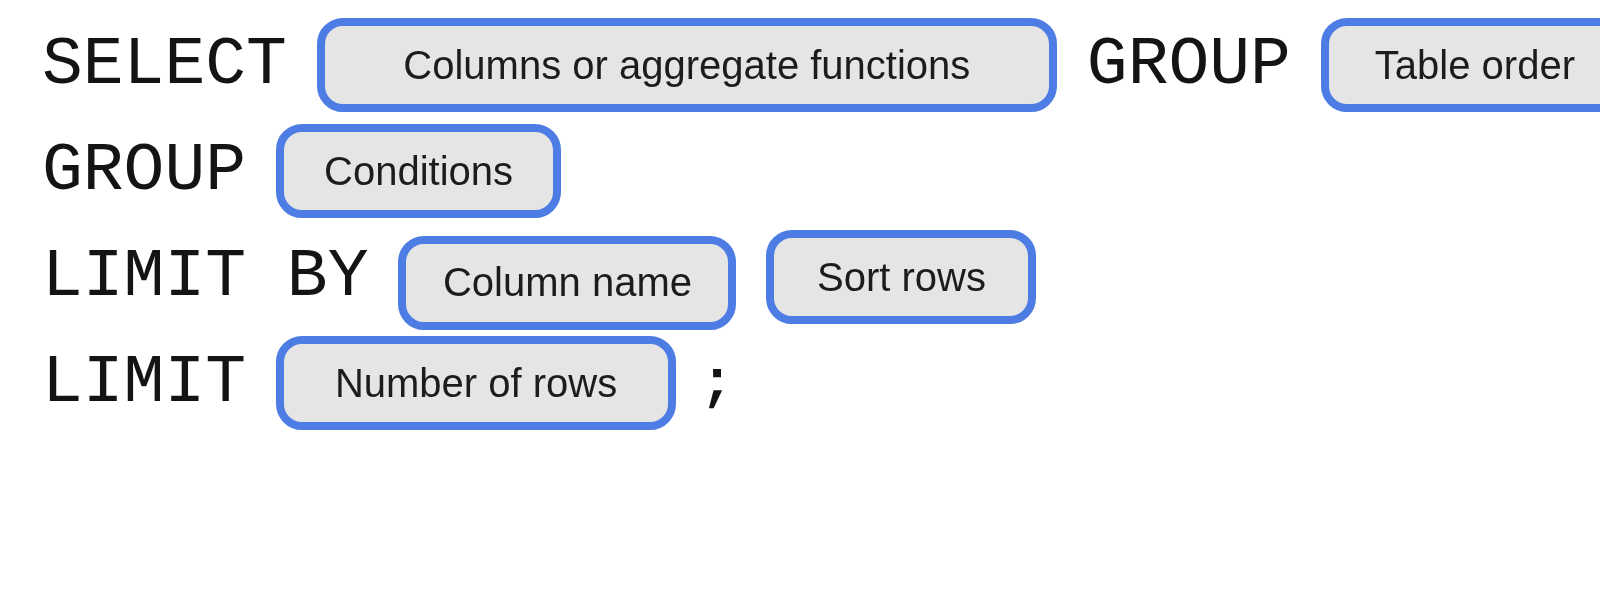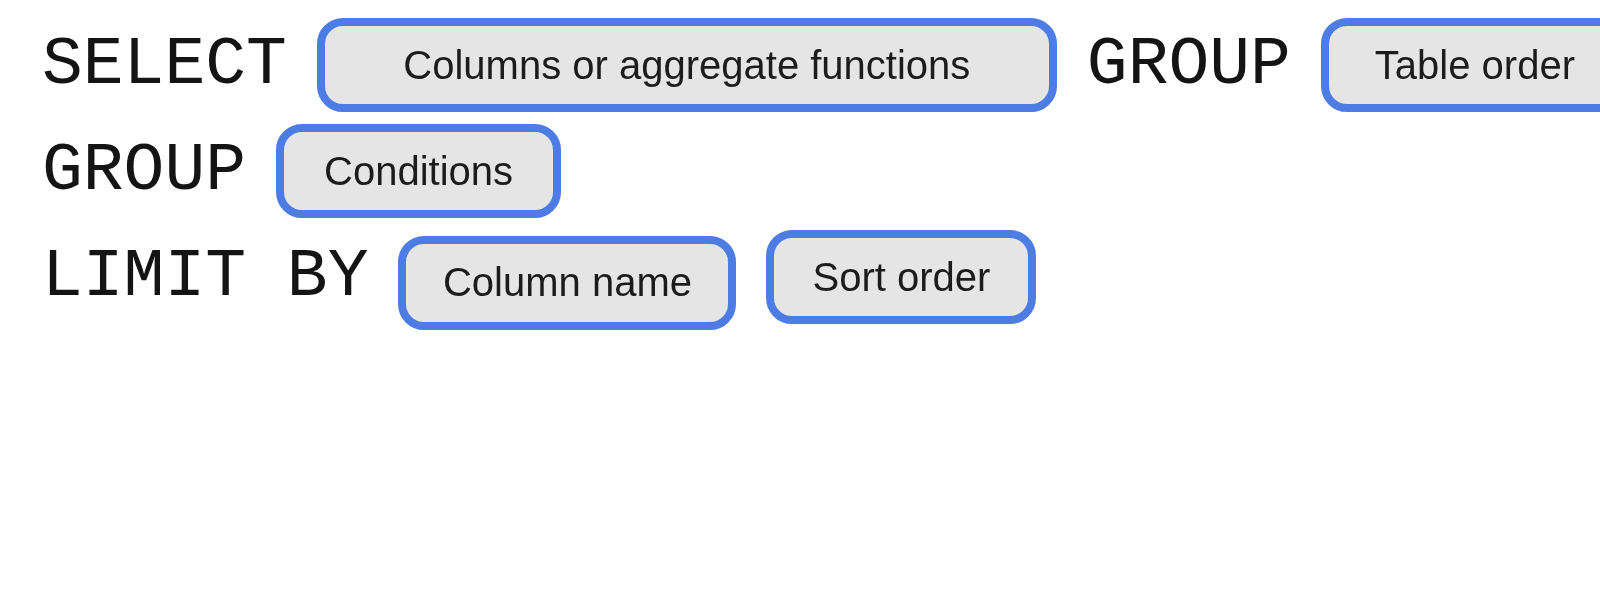--- a/index.html
+++ b/index.html
@@ -78,17 +78,22 @@
 
   <div class="row">
     <span class="kw">GROUP</span>
     <span class="pill pill-cond">Conditions</span>
   </div>
 
 
   <div class="row">
     <span class="kw">LIMIT BY</span>
     <span class="pill pill-colname">Column name</span>
-    <span class="pill pill-sort">Sort order</span>
+    <span class="pill pill-sort">Sort rows</span>
   </div>
 
+  <div class="row">
+    <span class="kw">LIMIT</span>
+    <span class="pill pill-numrows">Number of rows</span>
+    <span class="punct">;</span>
+  </div>
 
 </div>
 
 </body></html>

